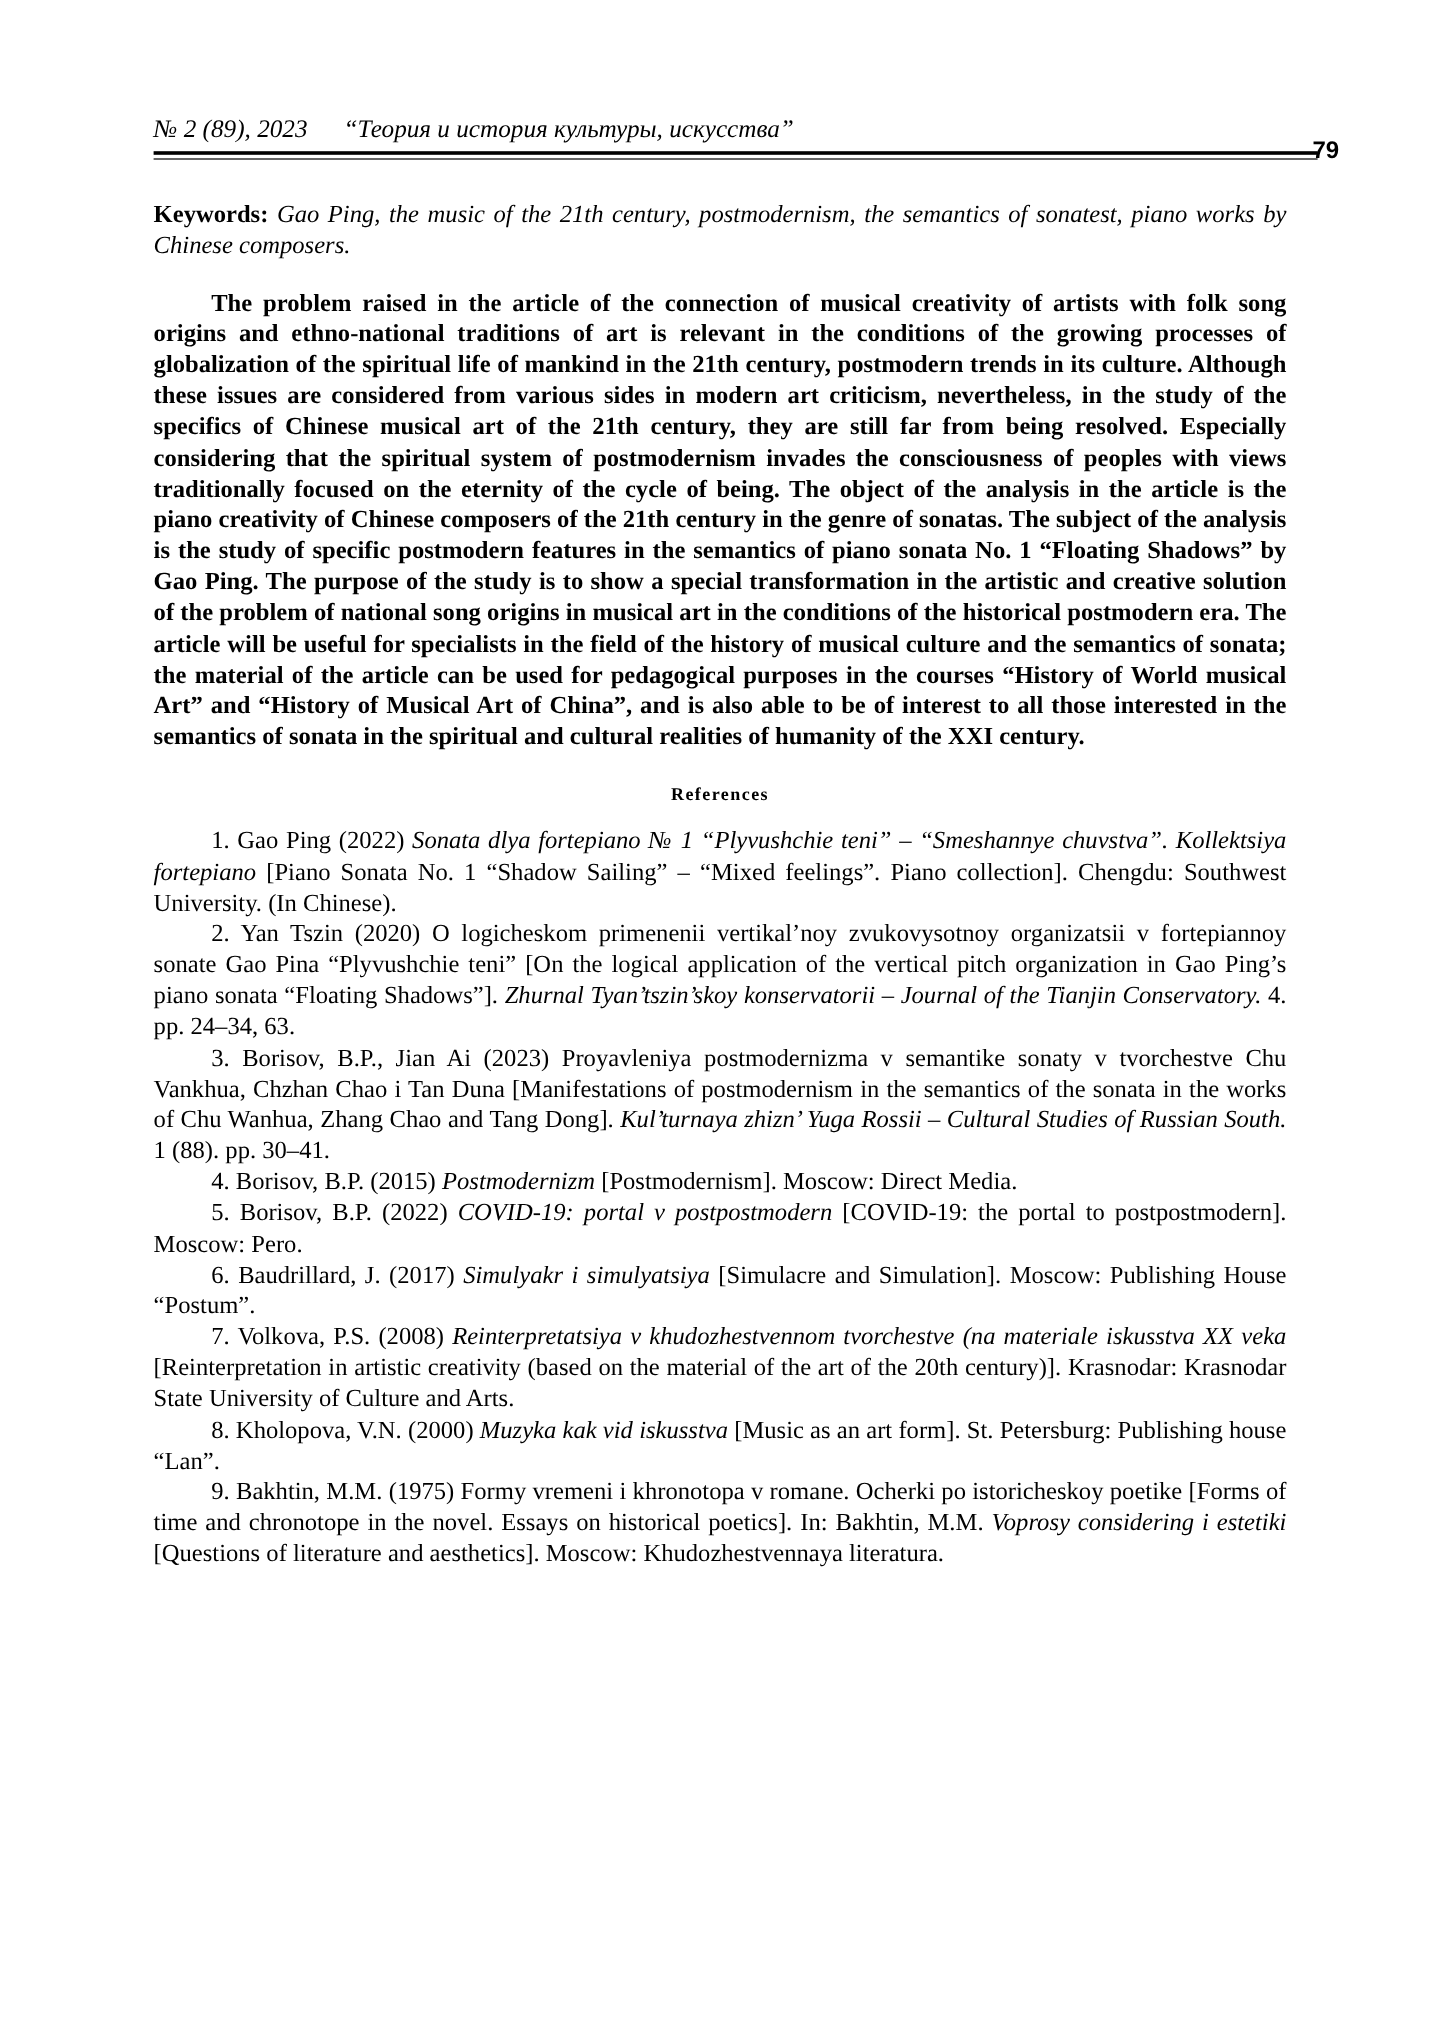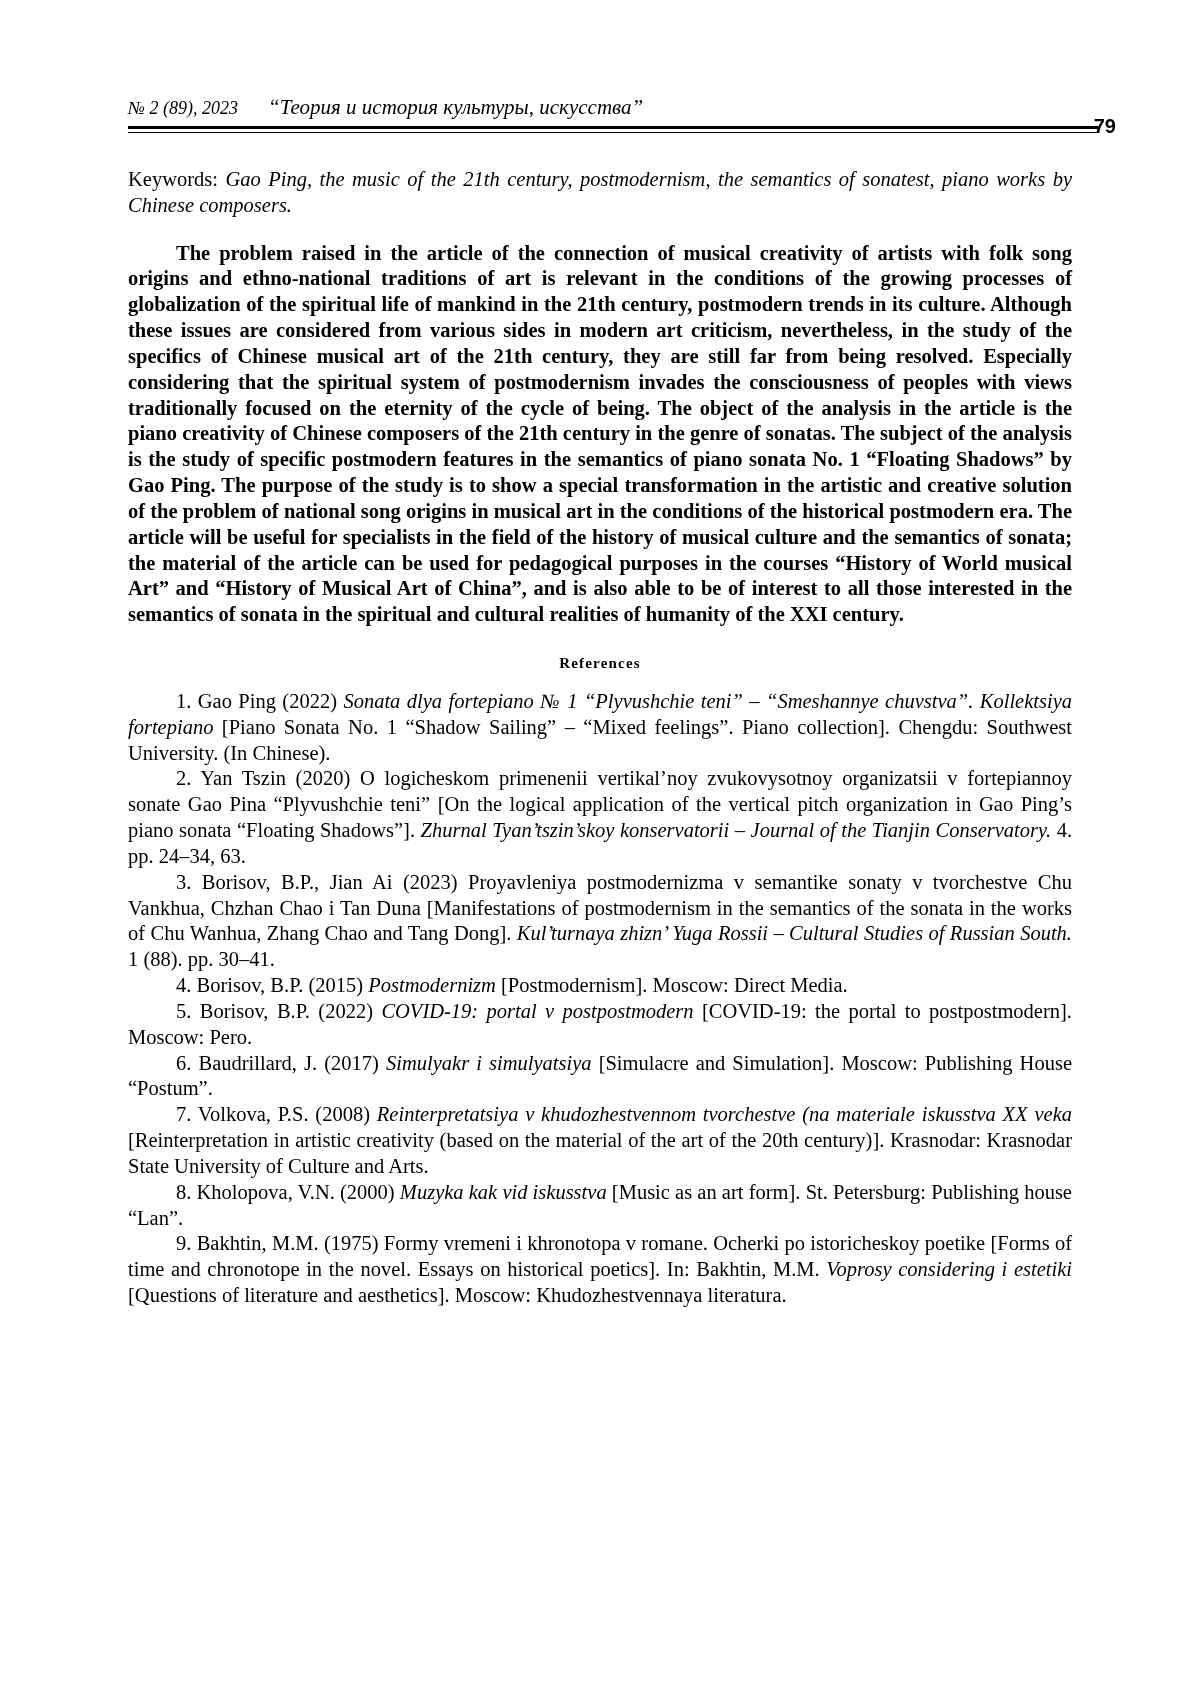--- a/index.html
+++ b/index.html
@@ -23,21 +23,21 @@
   }
   
   .runhead {
     display: flex;
     align-items: baseline;
     justify-content: space-between;
     position: relative;
     padding-right: 0;
   }
   .runhead-left {
-    font-size: 18px;
+    font-size: 21px;
     font-style: italic;
     white-space: nowrap;
   }
   .runhead-center {
     font-size: 21px;
     font-style: italic;
     white-space: nowrap;
     flex: 1;
     text-align: left;
     padding-left: 30px;
@@ -72,21 +72,21 @@
     text-align: justify;
   }
   .keywords {
     text-align: justify;
     text-justify: inter-word;
     font-style: italic;
     margin-bottom: 0;
   }
   .keywords b {
     font-style: normal;
-    font-weight: normal;
+    font-weight: bold;
   }
   p.abstract {
     margin: 22px 0 0 0;
     text-indent: 48px;
     text-align: justify;
     font-weight: bold;
   }
   h2.refs-title {
     text-align: center;
     font-size: 15px;

